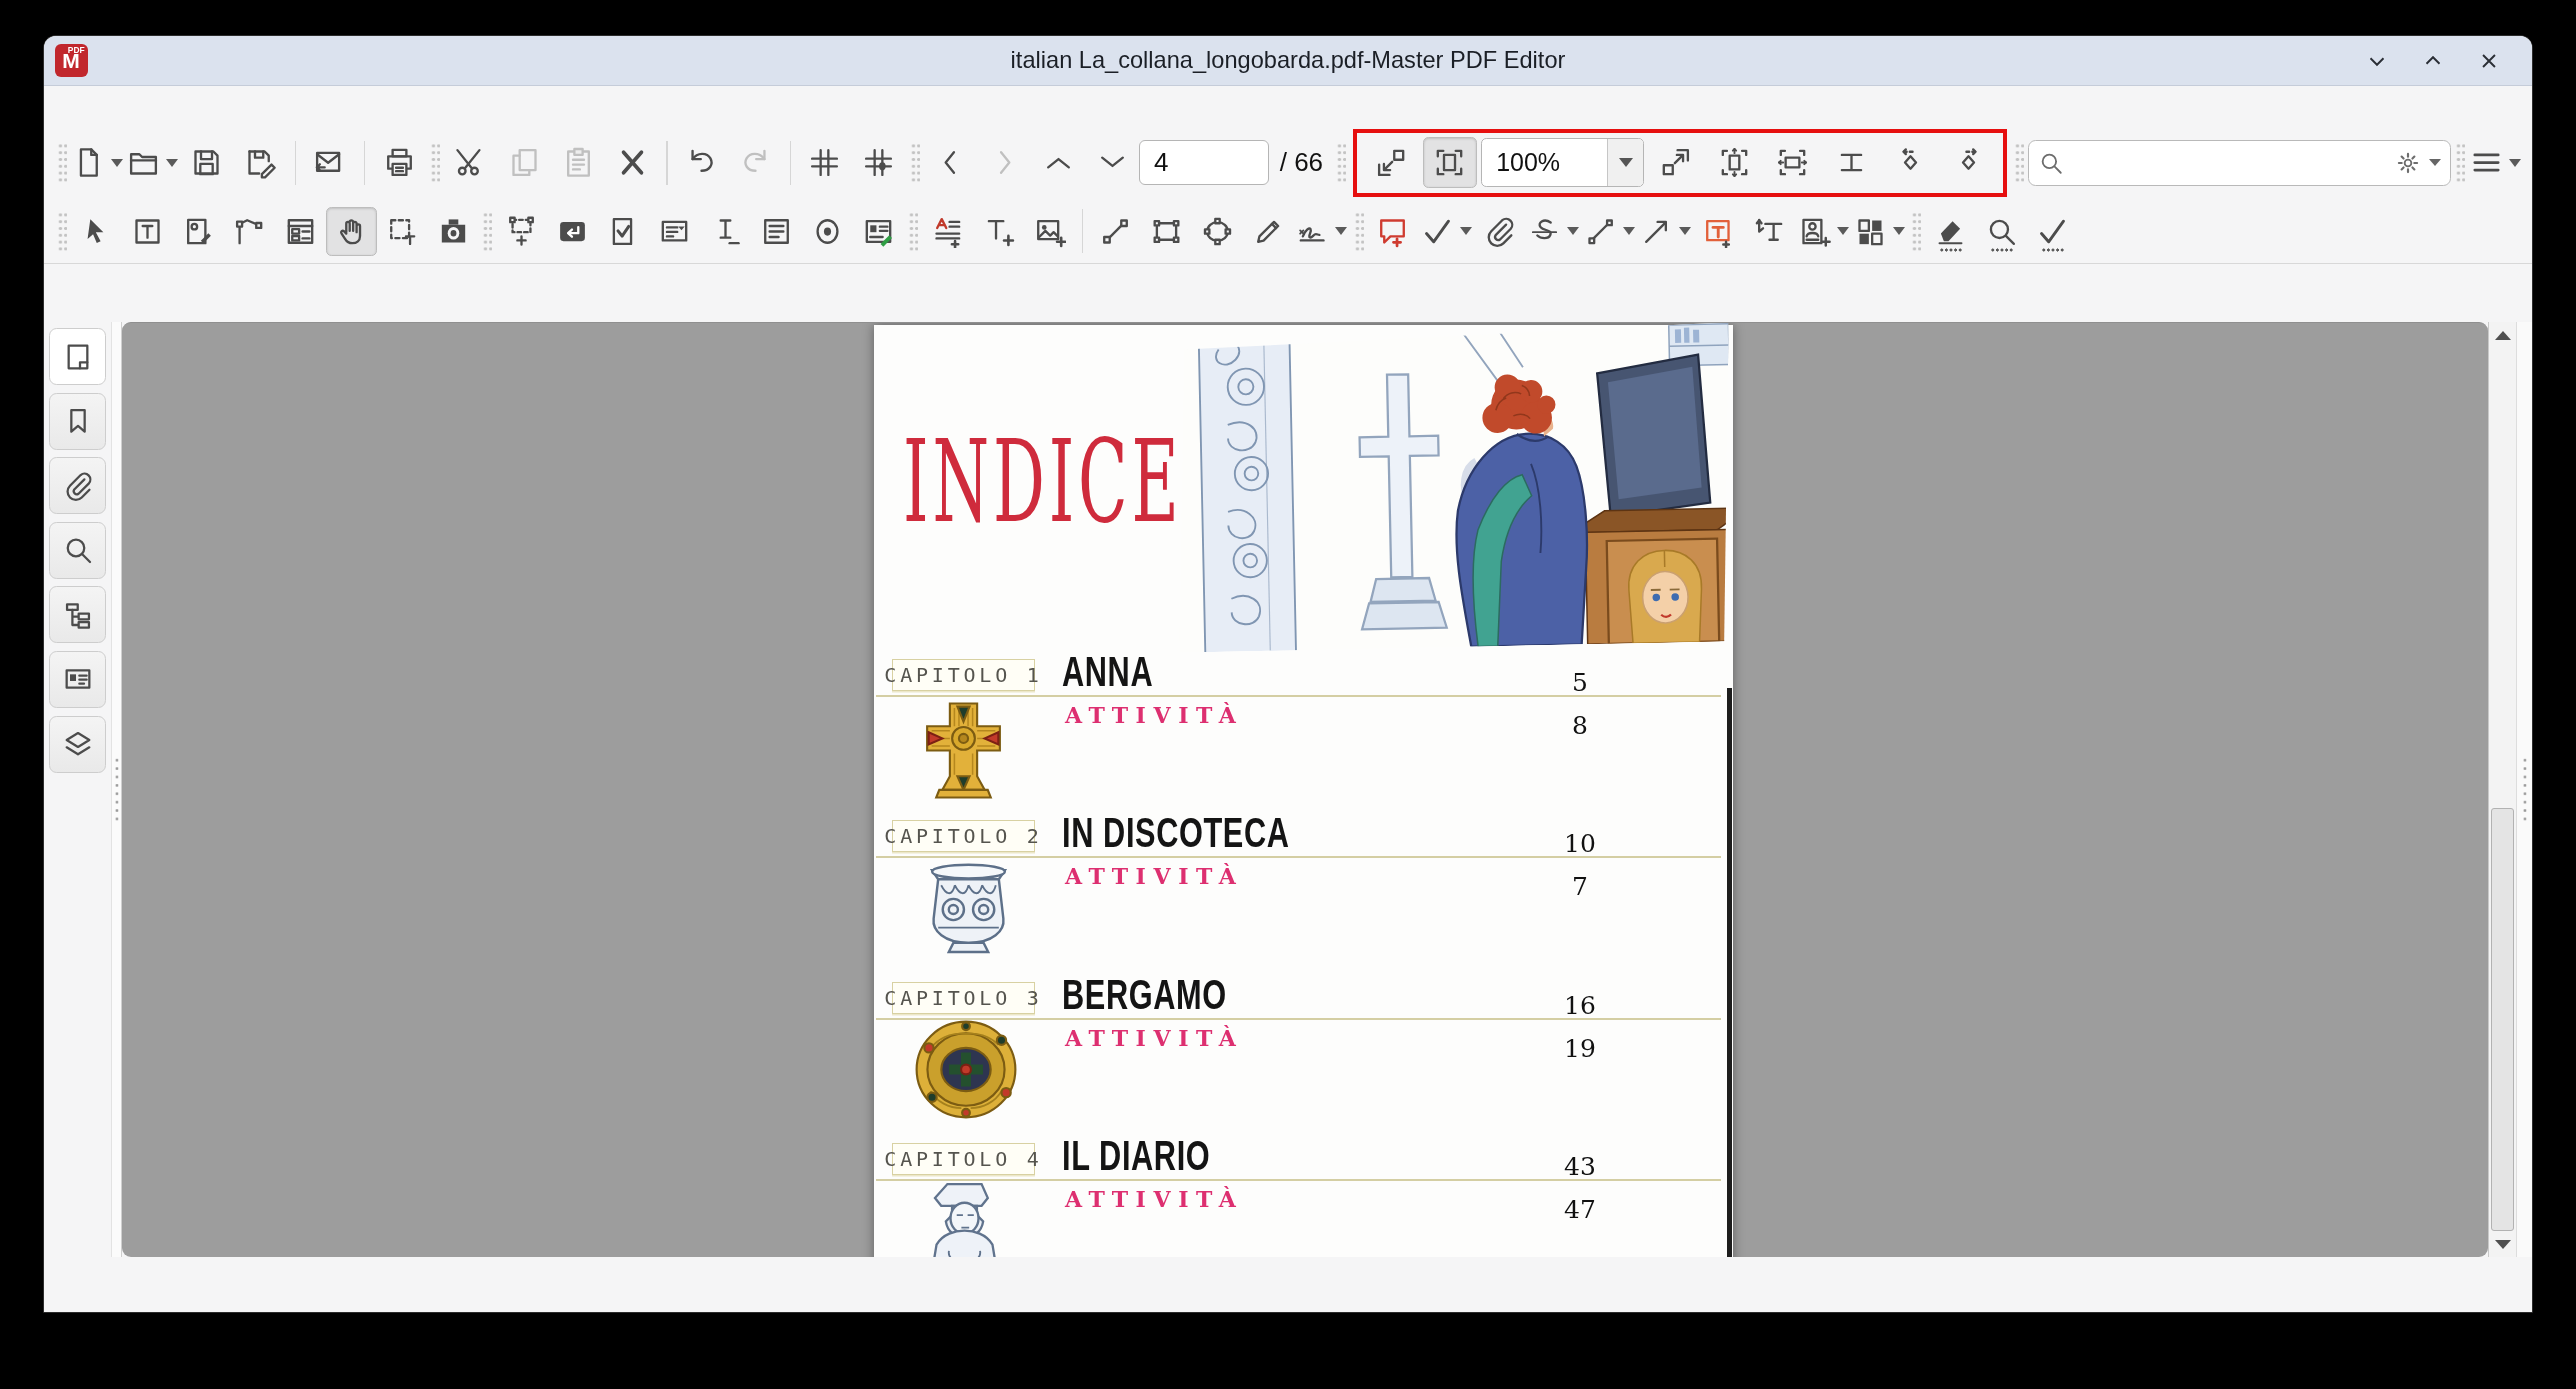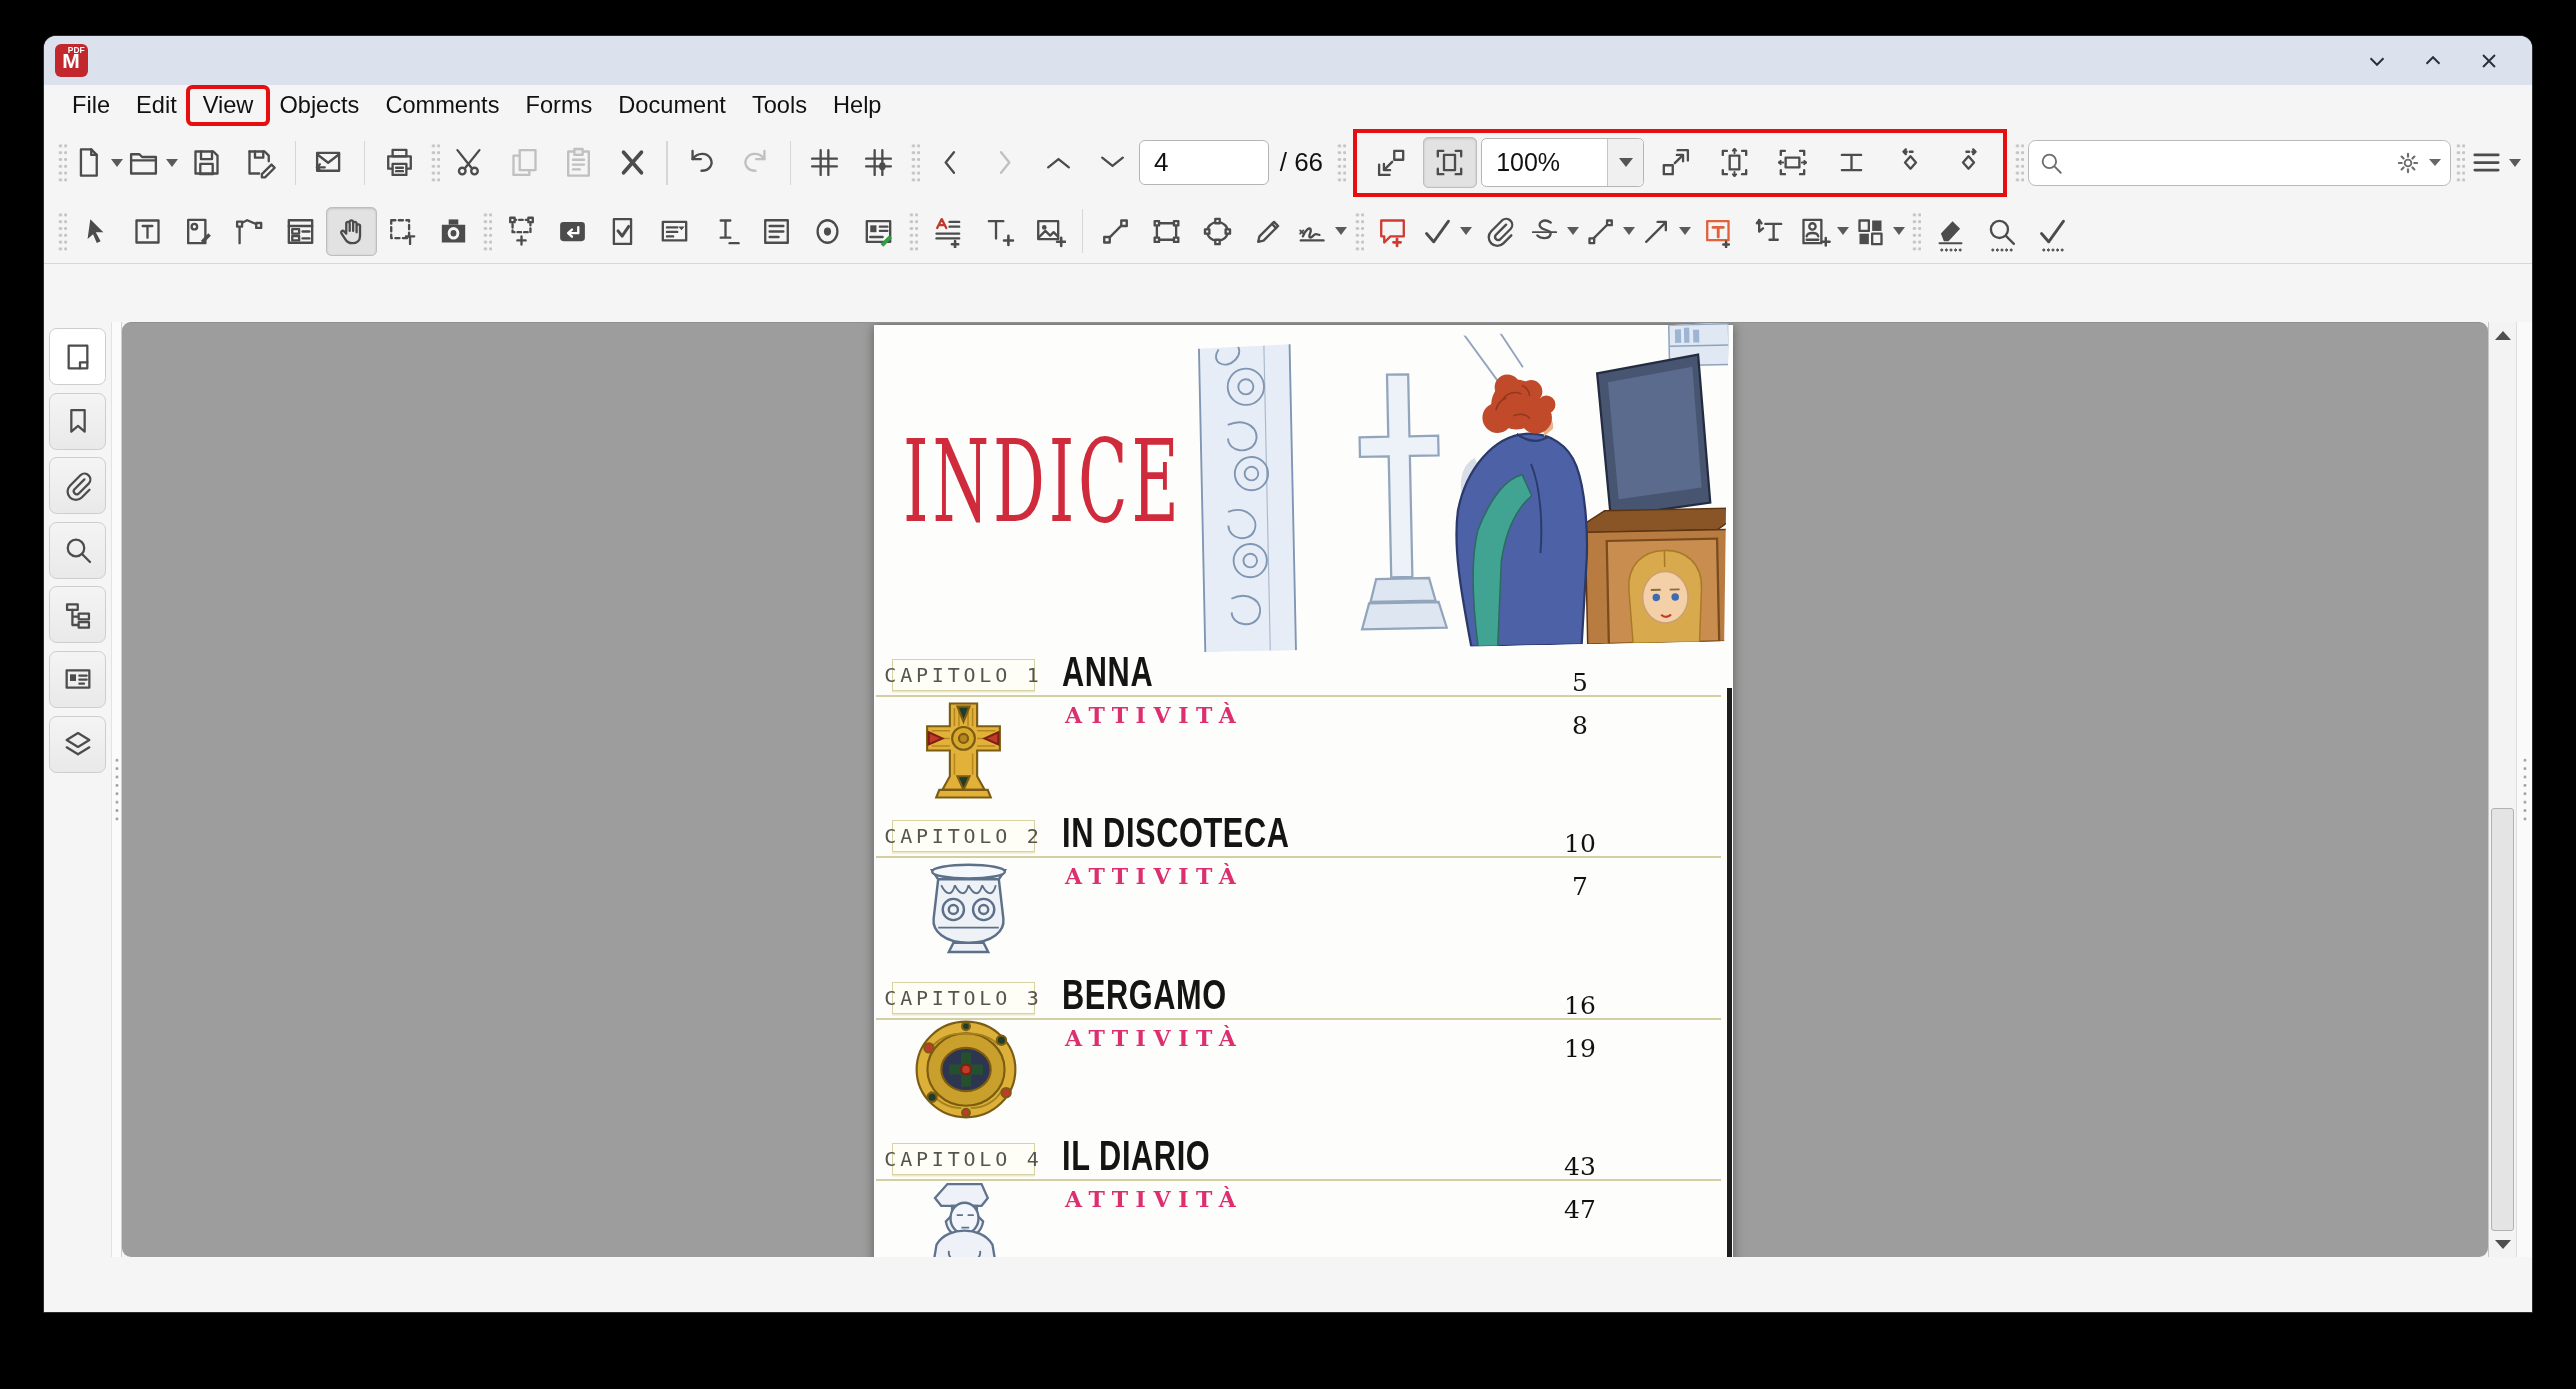--- a/index.html
+++ b/index.html
@@ -109,50 +109,40 @@
 </head>
 <body>
 
 <div class="window">
 
   <div class="titlebar">
     <div class="app-icon">
       <small>PDF</small>
       <span>M</span>
     </div>
+    <div class="win-title">italian La_collana_longobarda.pdf-Master PDF Editor</div>
     <div class="win-controls">
       <div class="win-btn">
           <svg viewBox="0 0 24 24" fill="none" stroke="currentColor" stroke-width="1.8">
             <path d="M6 9.5 12 15.5 18 9.5"></path>
           </svg>
         </div>
       <div class="win-btn">
           <svg viewBox="0 0 24 24" fill="none" stroke="currentColor" stroke-width="1.8">
             <path d="M6 14.5 12 8.5 18 14.5"></path>
           </svg>
         </div>
       <div class="win-btn">
           <svg viewBox="0 0 24 24" fill="none" stroke="currentColor" stroke-width="1.8">
             <path d="M6.5 6.5 17.5 17.5M17.5 6.5 6.5 17.5"></path>
           </svg>
         </div>
     </div>
   </div>
 
-  <div class="menubar" id="menubar">
-      <div class="menu-item">File</div>
-      <div class="menu-item">Edit</div>
-      <div class="menu-item hl">View</div>
-      <div class="menu-item">Objects</div>
-      <div class="menu-item">Comments</div>
-      <div class="menu-item">Forms</div>
-      <div class="menu-item">Document</div>
-      <div class="menu-item">Tools</div>
-      <div class="menu-item">Help</div>
-    </div>
 
   <div class="toolbar tb-main" id="tbMain">
       <div class="tb-handle"></div>
       <div class="btn">
         <span style="display: flex;">
           <svg viewBox="0 0 24 24" fill="none" stroke="currentColor" stroke-width="1.7" stroke-linecap="round" stroke-linejoin="round">
             <path d="M6.5 2.5h7.5l4 4V21.5h-11.5z"></path>
             <path d="M14 2.5v4h4"></path>
           </svg>
         </span>

